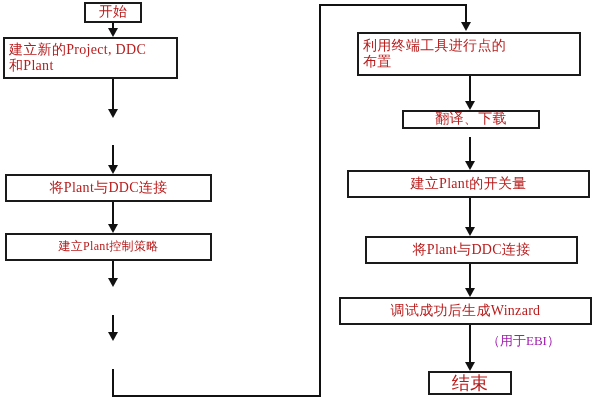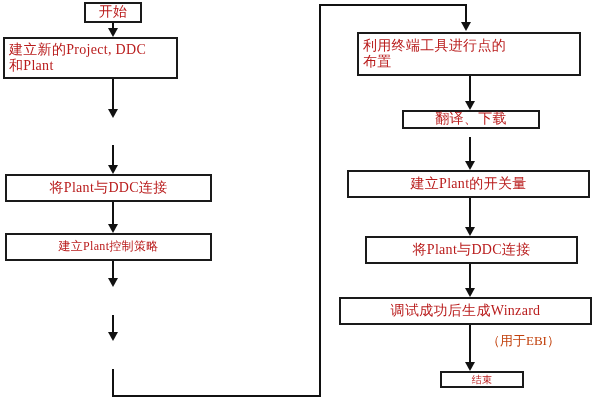--- a/index.html
+++ b/index.html
@@ -47,21 +47,21 @@
   .arrowhead {
     position: absolute;
     width: 0;
     height: 0;
     border-left: 5px solid transparent;
     border-right: 5px solid transparent;
     border-top: 9px solid #111111;
   }
   .free-label {
     position: absolute;
-    color: #c2410c;
+    color: #a21caf;
     white-space: nowrap;
     font-family: "Liberation Serif", "DejaVu Serif", serif;
   }
 </style>
 </head>
 <body>
 
 <div id="canvas">
 
   <div class="node" style="left:84px; top:2px; width:58px; height:21px; font-size:14px;">开始</div>
@@ -82,21 +82,21 @@
   <div class="node" style="left:402px; top:110px; width:138px; height:19px; font-size:14px;">翻译、下载</div>
 
   <div class="node" style="left:347px; top:170px; width:243px; height:28px; font-size:14px;">建立Plant的开关量</div>
 
   <div class="node" style="left:365px; top:236px; width:213px; height:28px; font-size:14px;">将Plant与DDC连接</div>
 
   <div class="node" style="left:339px; top:297px; width:253px; height:28px; font-size:14px;">调试成功后生成Winzard</div>
 
   <div class="free-label" style="left:487px; top:332px; font-size:13px;">（用于EBI）</div>
 
-  <div class="node" style="left:440px; top:371px; width:84px; height:17px; font-size:10px;">结束</div>
+  <div class="node" style="left:428px; top:371px; width:84px; height:24px; font-size:18px;">结束</div>
 
   <div class="edge-v" style="left:112px; top:23px; height:10px;"></div>
   <div class="arrowhead" style="left:108px; top:28px;"></div>
 
   <div class="edge-v" style="left:112px; top:79px; height:30px;"></div>
   <div class="arrowhead" style="left:108px; top:109px;"></div>
 
   <div class="edge-v" style="left:112px; top:145px; height:20px;"></div>
   <div class="arrowhead" style="left:108px; top:165px;"></div>
 

